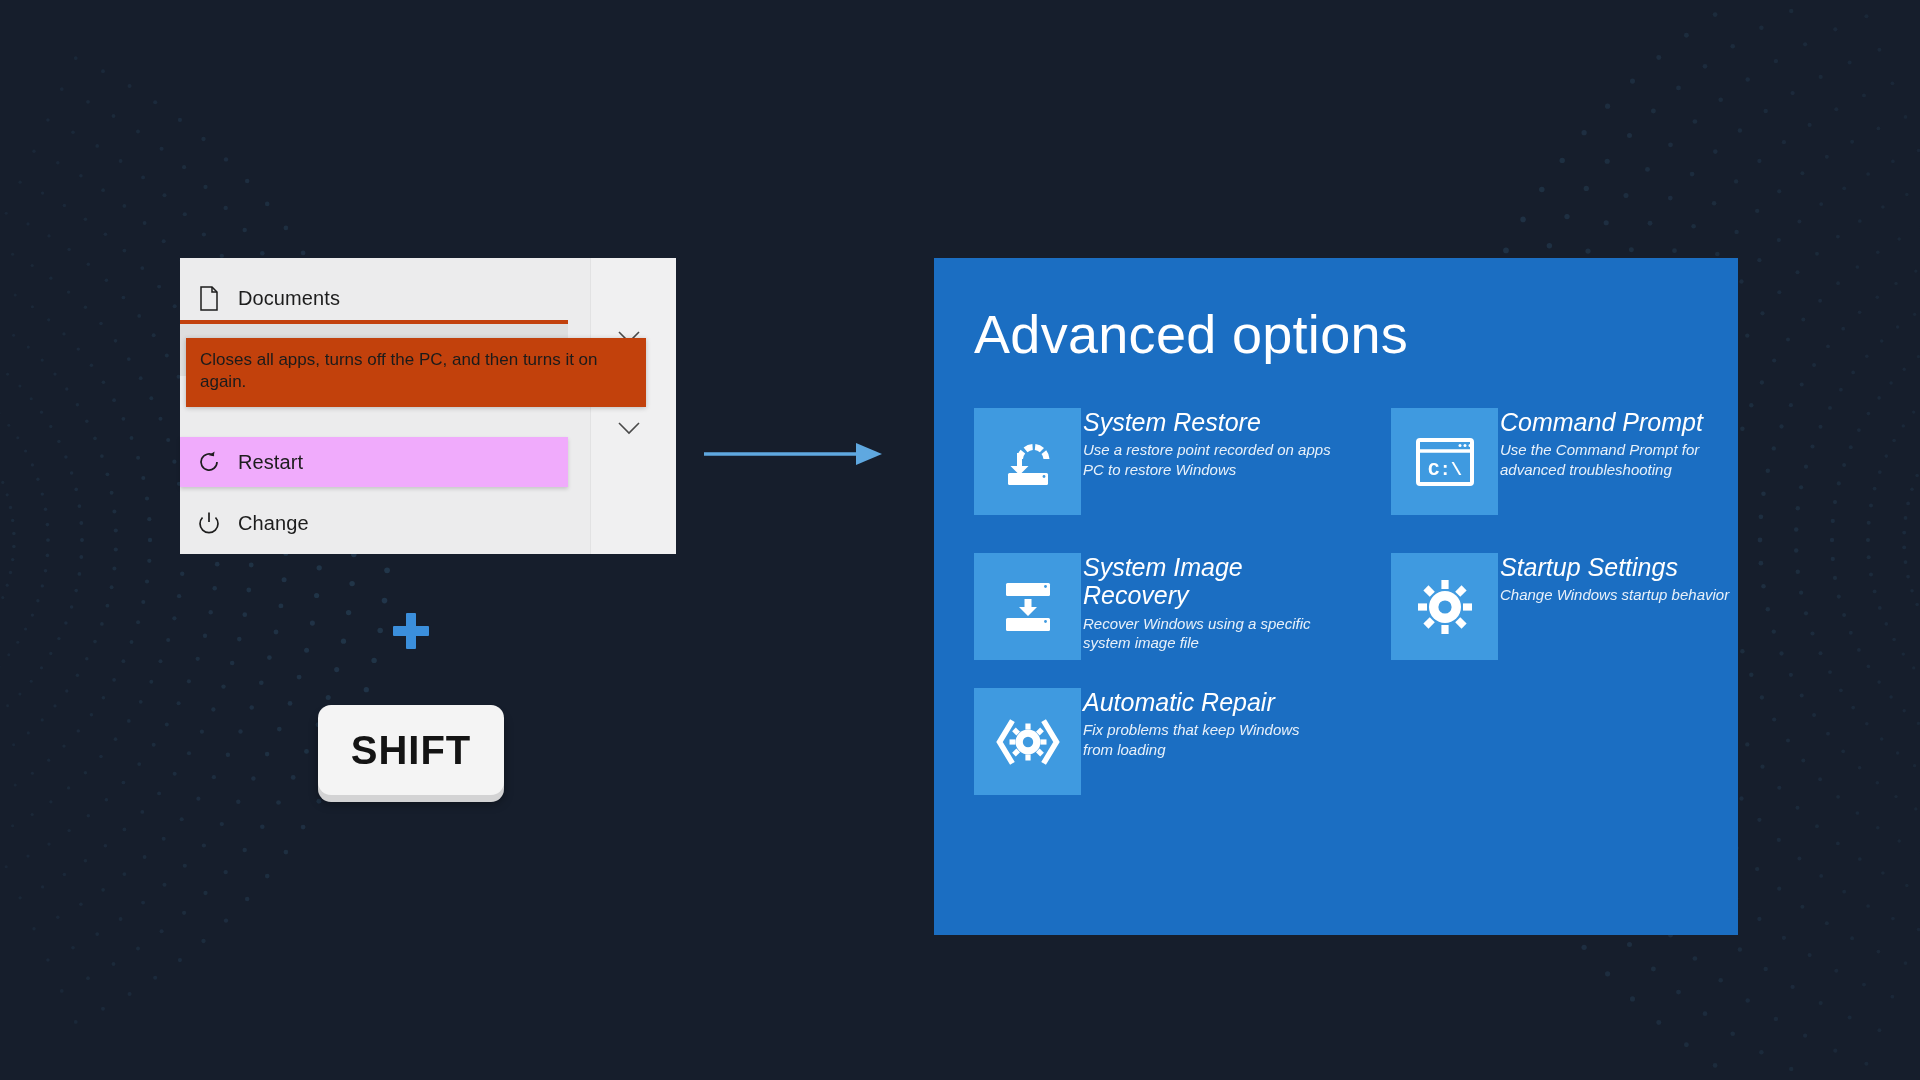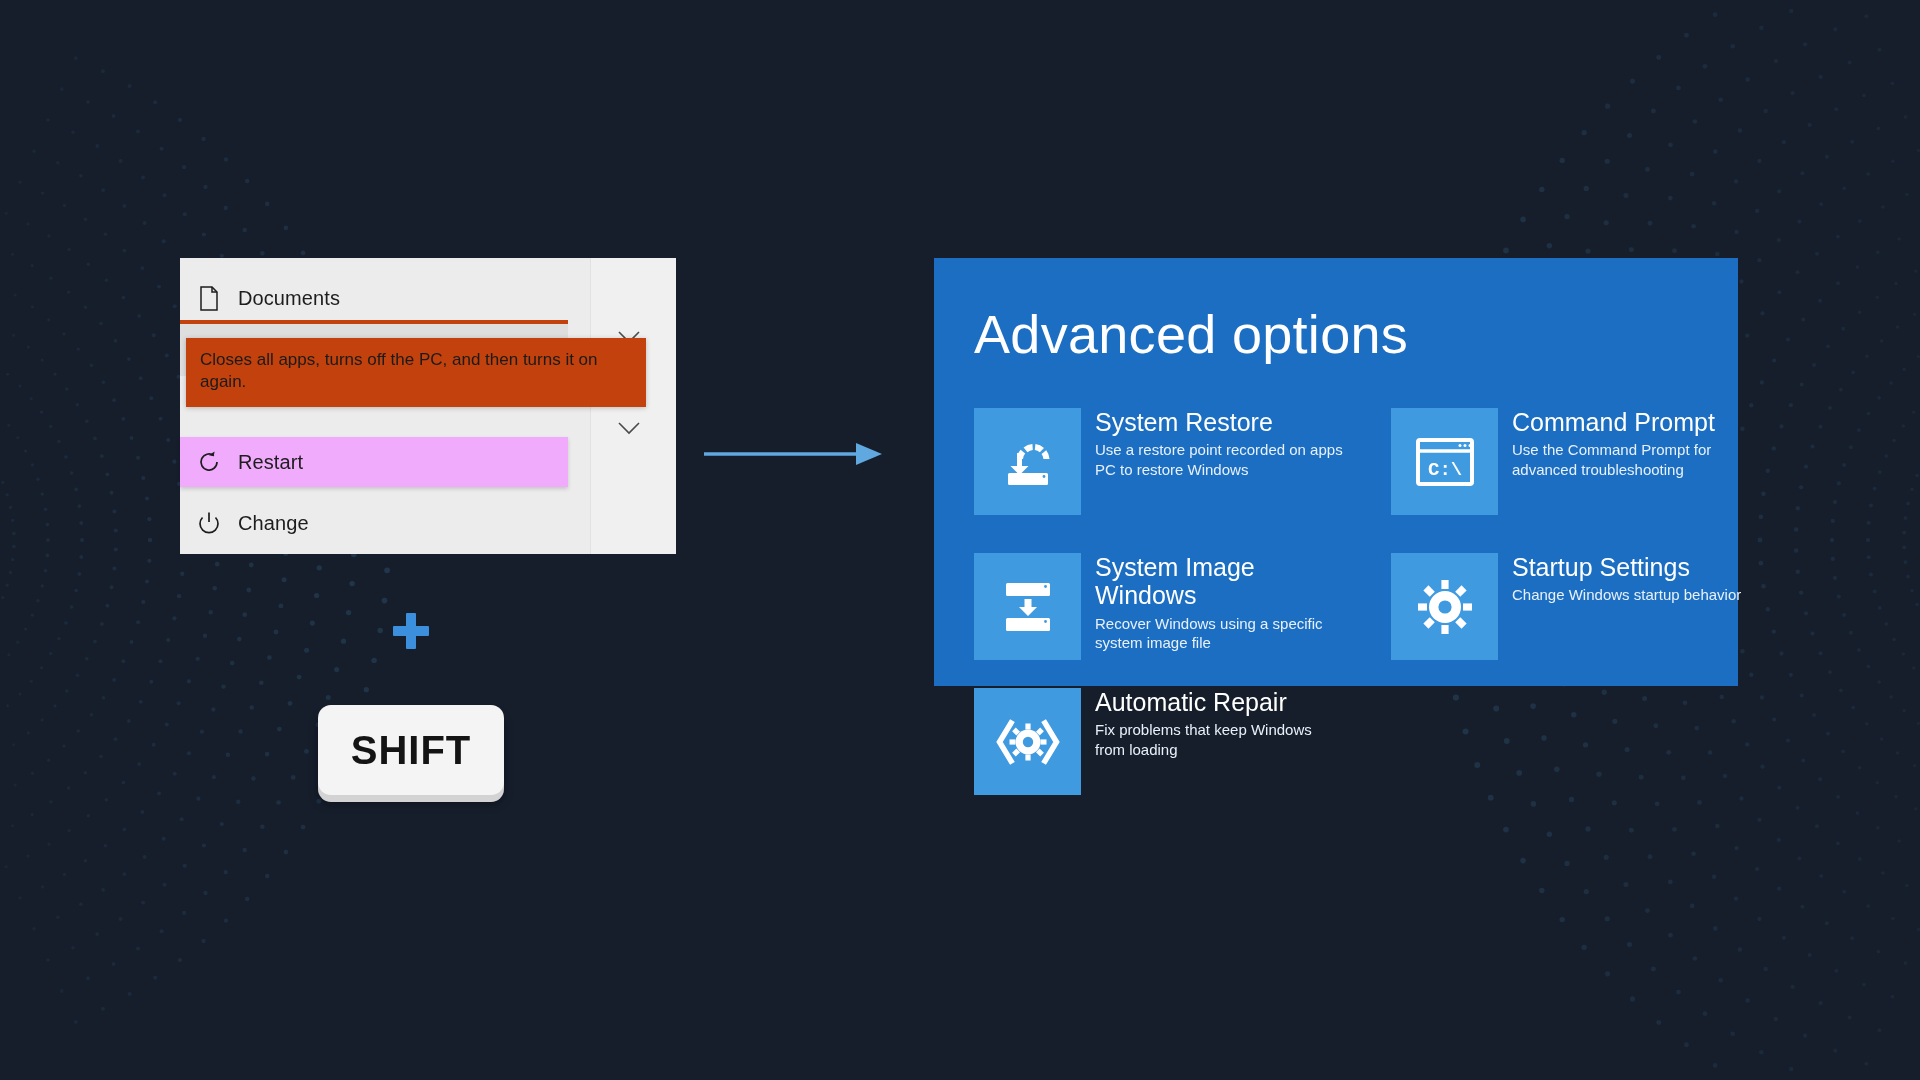--- a/index.html
+++ b/index.html
@@ -144,21 +144,21 @@
     width: 180px;
     height: 28px;
   }
 
   
   #advpanel {
     position: absolute;
     left: 934px;
     top: 258px;
     width: 804px;
-    height: 428px;
+    height: 677px;
     background: #1b6ec2;
   }
   #adv-title {
     position: absolute;
     left: 40px;
     top: 45px;
     color: #ffffff;
     font-size: 54px;
     font-weight: 300;
     letter-spacing: .3px;
@@ -171,21 +171,21 @@
   }
   .tile-icon {
     flex: 0 0 107px;
     width: 107px;
     height: 107px;
     background: #3f9ae0;
     display: flex;
     align-items: center;
     justify-content: center;
   }
-  .tile-text { padding-left: 14px; }
+  .tile-text { padding-left: 2px; font-style: italic; }
   .tile-title {
     color: #ffffff;
     font-size: 25px;
     font-weight: 300;
     line-height: 1.13;
     margin-bottom: 4px;
   }
   .tile-desc {
     color: #e8f1fa;
     font-size: 15px;
@@ -1167,21 +1167,21 @@
       <div class="tile-icon">
         <svg width="62" height="62" viewBox="0 0 62 62">
           <rect x="9" y="7" width="44" height="13" rx="1.5" fill="#ffffff"></rect>
           <circle cx="48.5" cy="10.5" r="1.4" fill="#3f9ae0"></circle>
           <rect x="9" y="42" width="44" height="13" rx="1.5" fill="#ffffff"></rect>
           <circle cx="48.5" cy="45.5" r="1.4" fill="#3f9ae0"></circle>
           <path d="M27.5 23 L34.5 23 L34.5 31 L40 31 L31 40 L22 31 L27.5 31 Z" fill="#ffffff"></path>
         </svg>
       </div>
       <div class="tile-text narrow2">
-        <div class="tile-title">System Image Windows</div>
+        <div class="tile-title">System Image Recovery</div>
         <div class="tile-desc">Recover Windows using a specific system image file</div>
       </div>
     </div>
 
     <div class="tile" id="tile-automatic-repair">
       <div class="tile-icon">
         <svg width="66" height="46" viewBox="0 0 66 46">
           <path d="M16 4 L4.5 23 L16 42" fill="none" stroke="#ffffff" stroke-width="5.5" stroke-linecap="square" stroke-linejoin="miter"></path>
           <path d="M50 4 L61.5 23 L50 42" fill="none" stroke="#ffffff" stroke-width="5.5" stroke-linecap="square" stroke-linejoin="miter"></path>
           <g fill="#ffffff">

